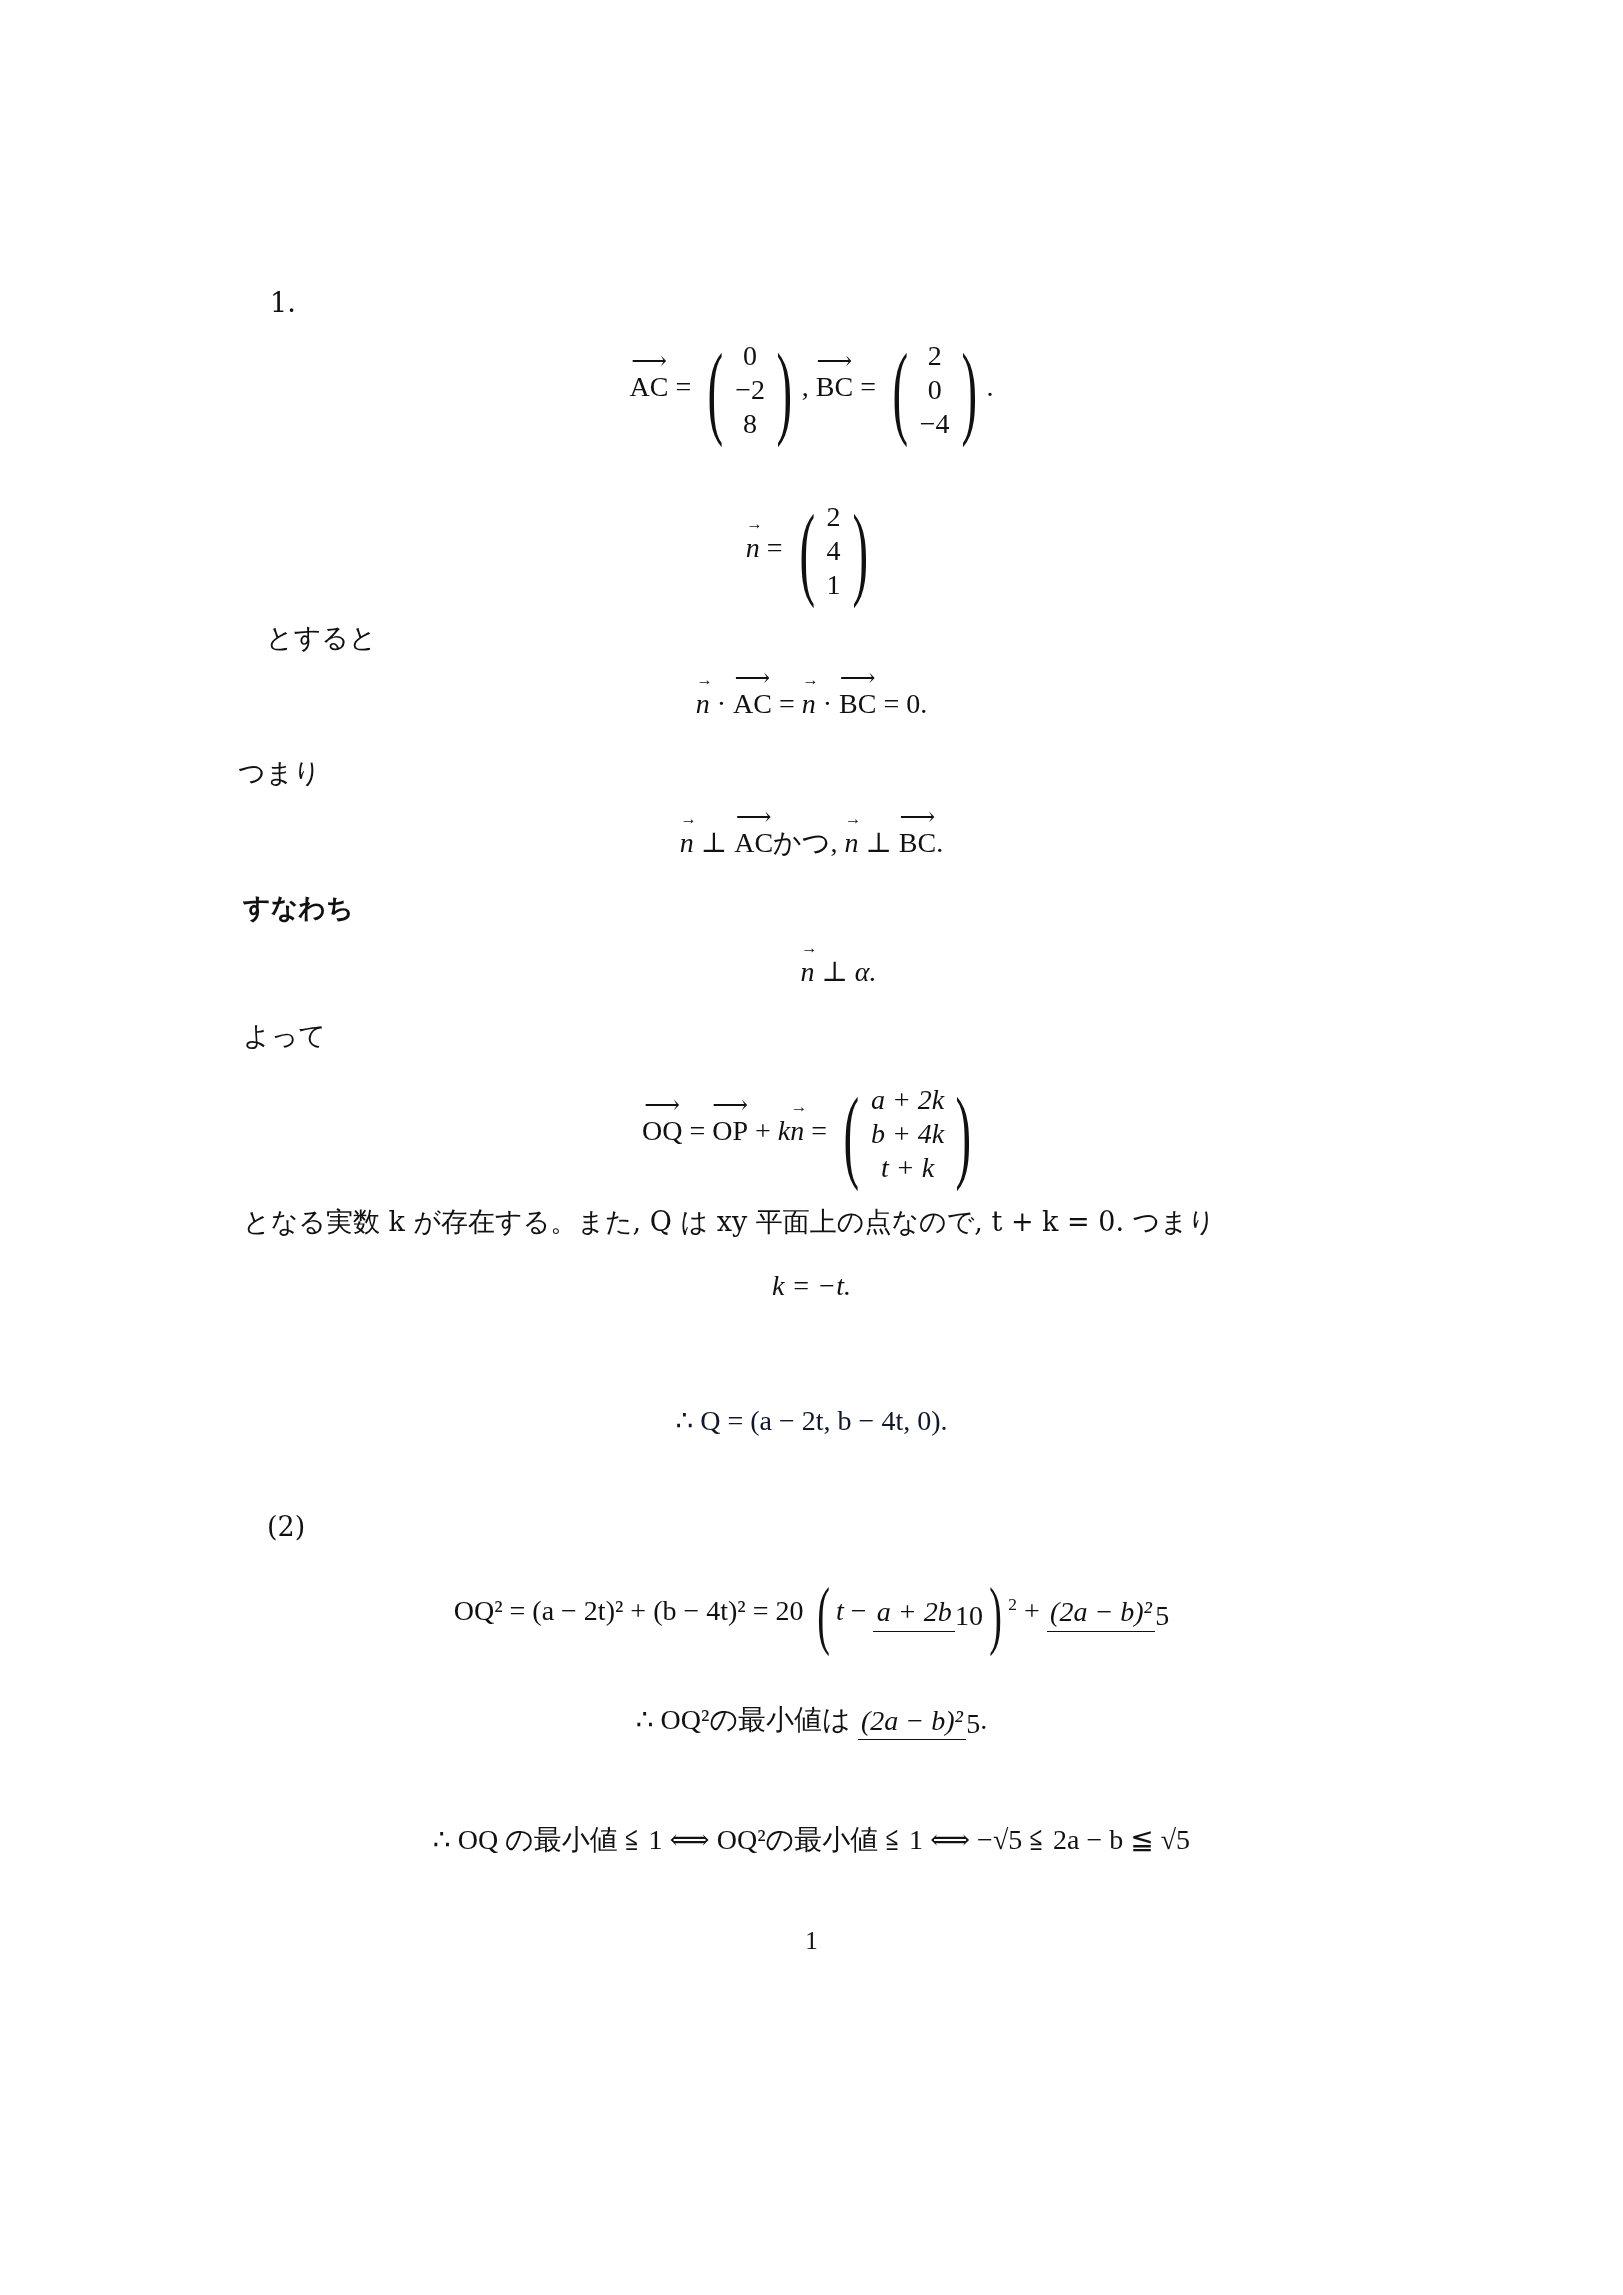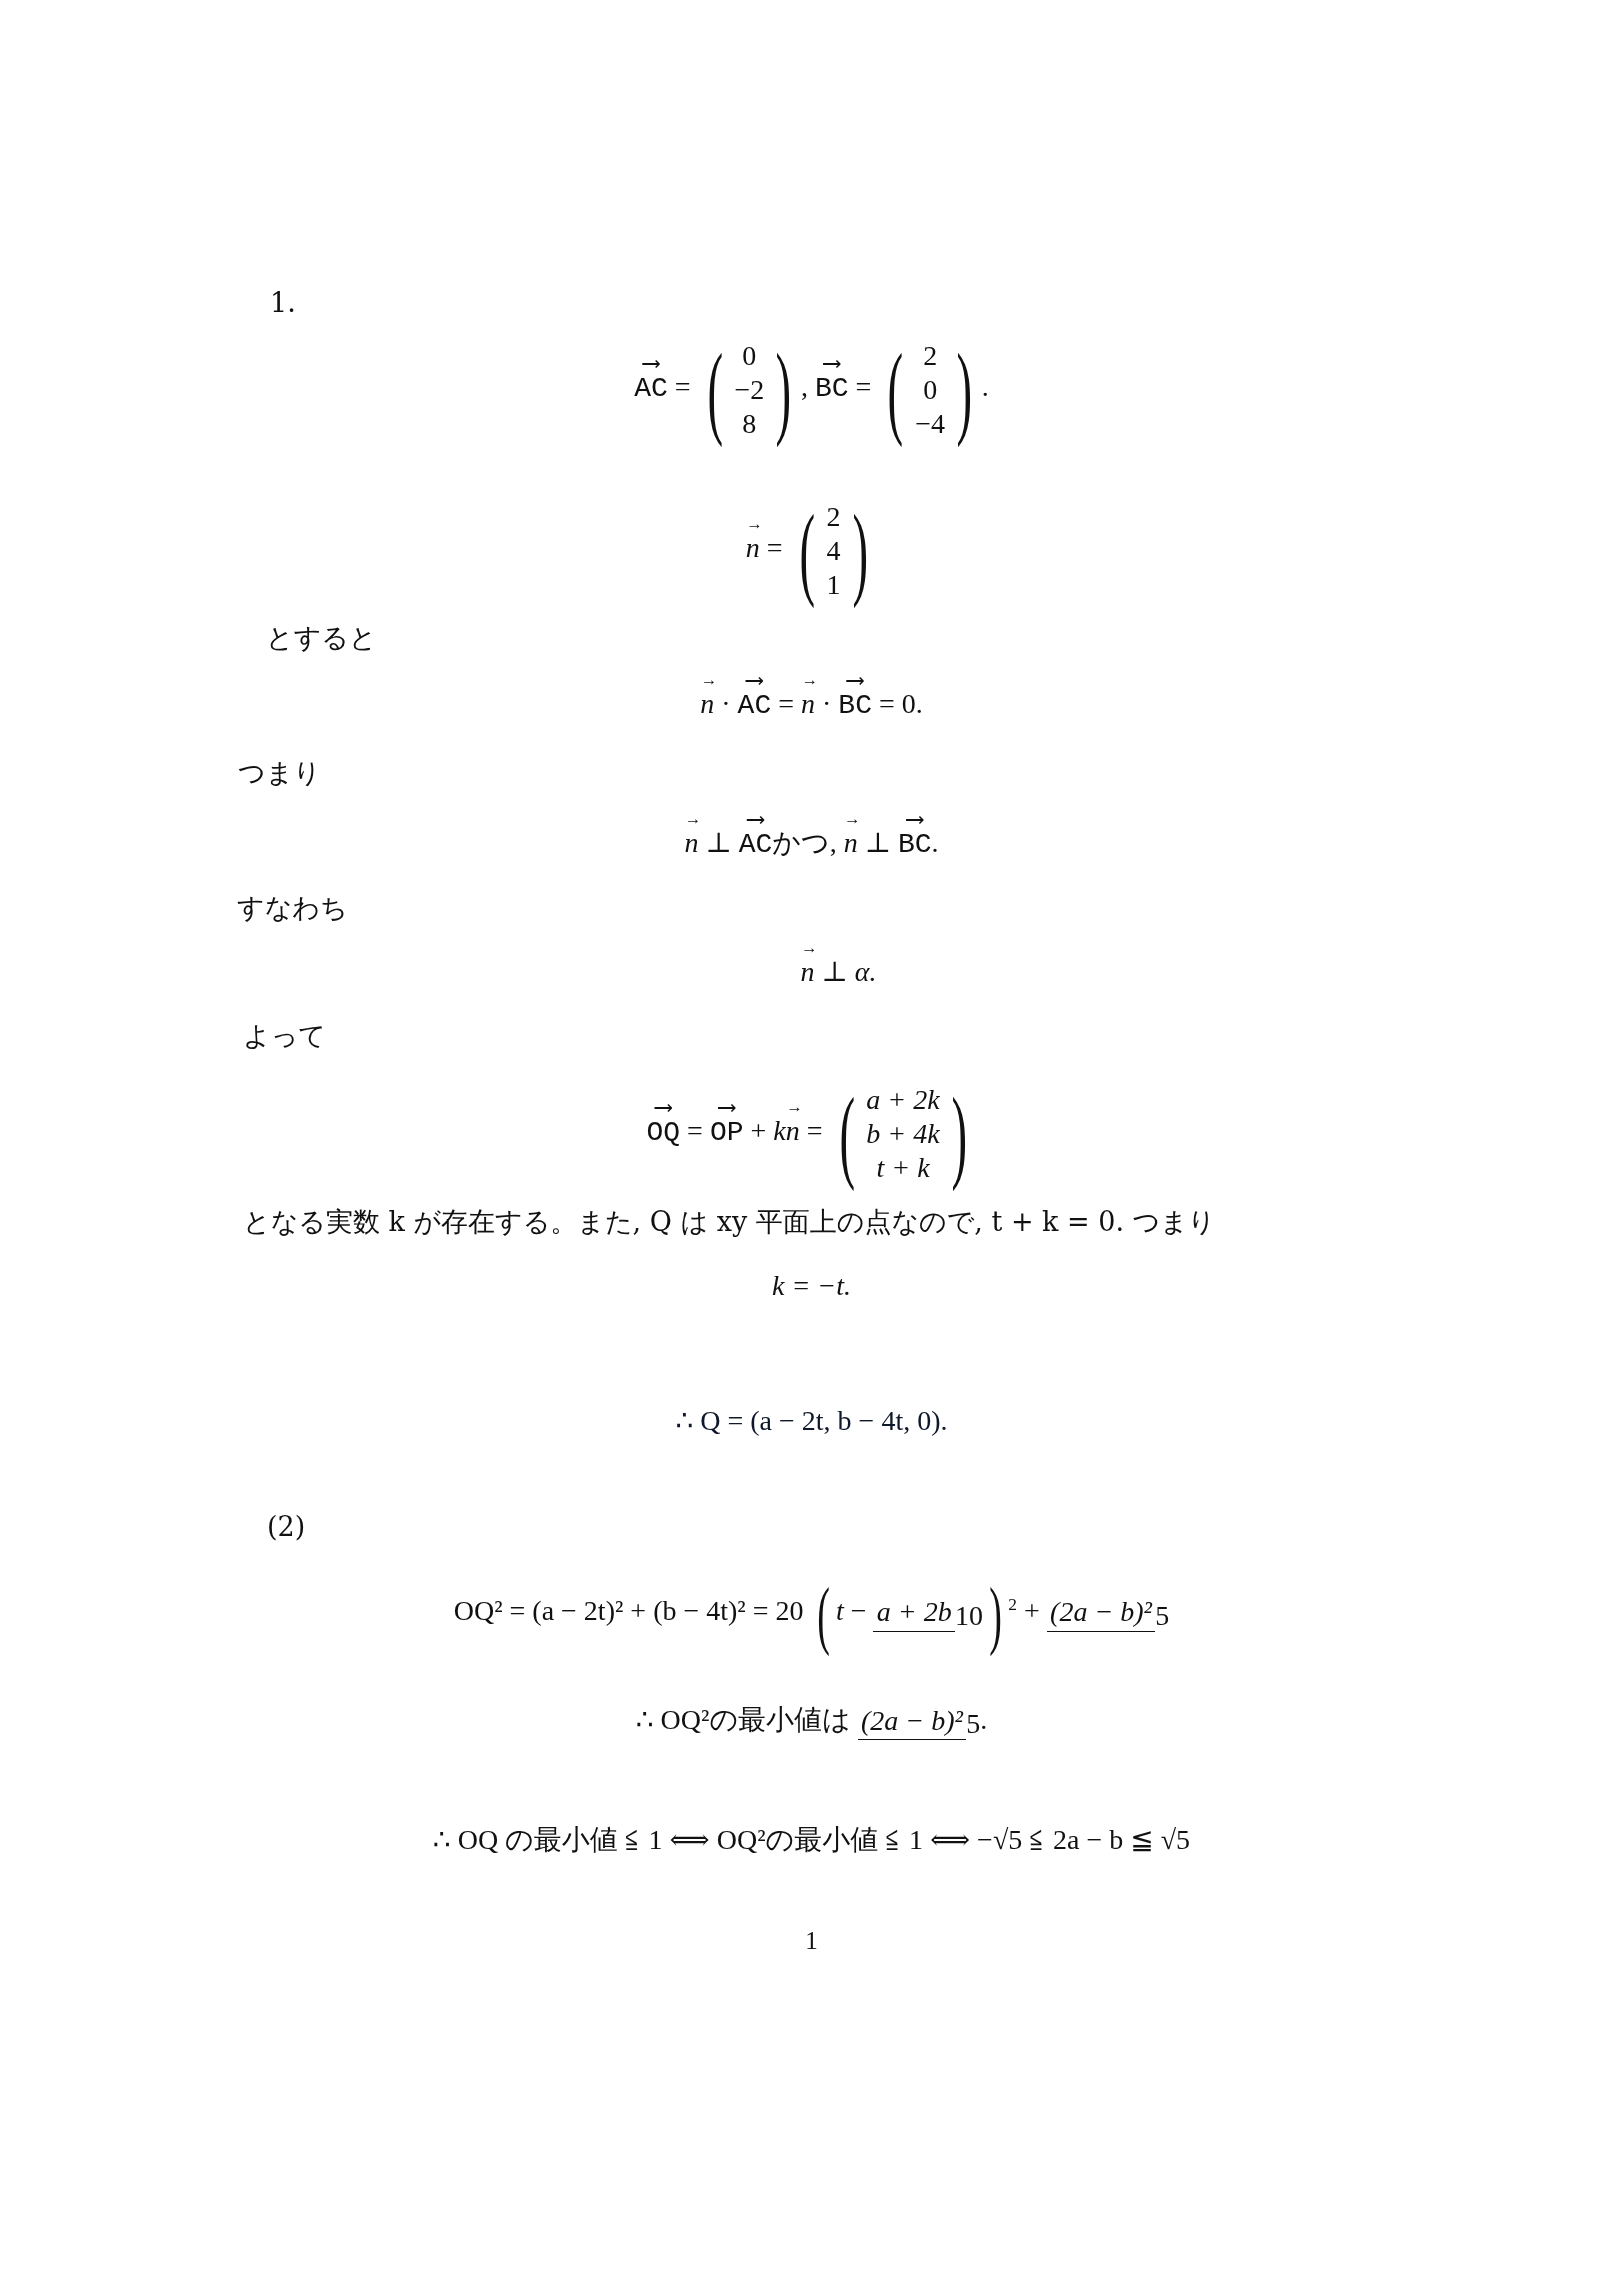--- a/index.html
+++ b/index.html
@@ -2,21 +2,21 @@
 <html style="font-size:8.7px"><head>
 <meta charset="utf-8">
 <style>
   html, body { margin:0; padding:0; background:#ffffff; }
   body { width:1623px; height:2295px; position:relative; overflow:hidden;
          font-family:"DejaVu Serif","Liberation Serif",serif; color:#111; }
   .abs { position:absolute; }
   .txt { font-size:27px; line-height:1; white-space:nowrap; }
   .eq { position:absolute; left:0; width:1623px; text-align:center; font-size:28px; white-space:nowrap; font-family:"Liberation Serif","DejaVu Serif",serif; }
   .it { font-style:italic; }
-  .vec { position:relative; display:inline-block;font-family:Liberation Mono, monospace; }
+  .vec { position:relative; display:inline-block; }
   .vec::before { content:"⟶"; position:absolute; left:50%; transform:translateX(-50%); top:-25px; font-size:25px; font-style:normal; }
   .vsm { position:relative; display:inline-block; }
   .vsm::before { content:"→"; position:absolute; left:50%; transform:translateX(-40%); top:-18.5px; font-size:16.4px; font-style:normal; }
   .mat { display:inline-flex; align-items:center; vertical-align:middle; }
   .paren { font-size:104px; font-weight:100; line-height:1; transform:scaleX(0.45); display:inline-block; }
   .col { display:inline-flex; flex-direction:column; align-items:center; line-height:34px; padding:0 2.2px; }
   .frac { display:inline-flex; flex-direction:row; align-items:center; vertical-align:middle; }
   .frac .num { border-bottom:1.6px solid #111; padding:0 3.3px 2.2px; }
   .frac .den { padding-top:3.3px; }
   .red { color:#0f172a; }
@@ -69,21 +69,21 @@
 <div class="eq" style="top:688px;">
   <span class="vsm it">n</span> · <span class="vec">AC</span> = <span class="vsm it">n</span> · <span class="vec">BC</span> <span>= 0.</span>
 </div>
 
 <div class="abs txt" style="left:238px;top:759px;text-align:right;">つまり</div>
 
 <div class="eq" style="top:824px;">
   <span class="vsm it">n</span> ⊥ <span class="vec">AC</span><span>かつ,</span> <span class="vsm it">n</span> ⊥ <span class="vec">BC</span>.
 </div>
 
-<div class="abs txt" style="left:237px;top:894px;">すなわち</div>
+<div class="abs txt" style="left:243px;top:894px;font-weight:bold;">すなわち</div>
 
 <div class="eq" style="top:955px;padding-left:27px;">
   <span class="vsm it">n</span> ⊥ <span class="it">α.</span>
 </div>
 
 <div class="abs txt" style="left:243px;top:1025px;font-family:Liberation Mono, monospace;">よって</div>
 
 <div class="eq" style="top:1082px;">
   <span class="vec">OQ</span> = <span class="vec">OP</span> + <span class="it">k</span><span class="vsm it">n</span> =
   <span class="mat">

